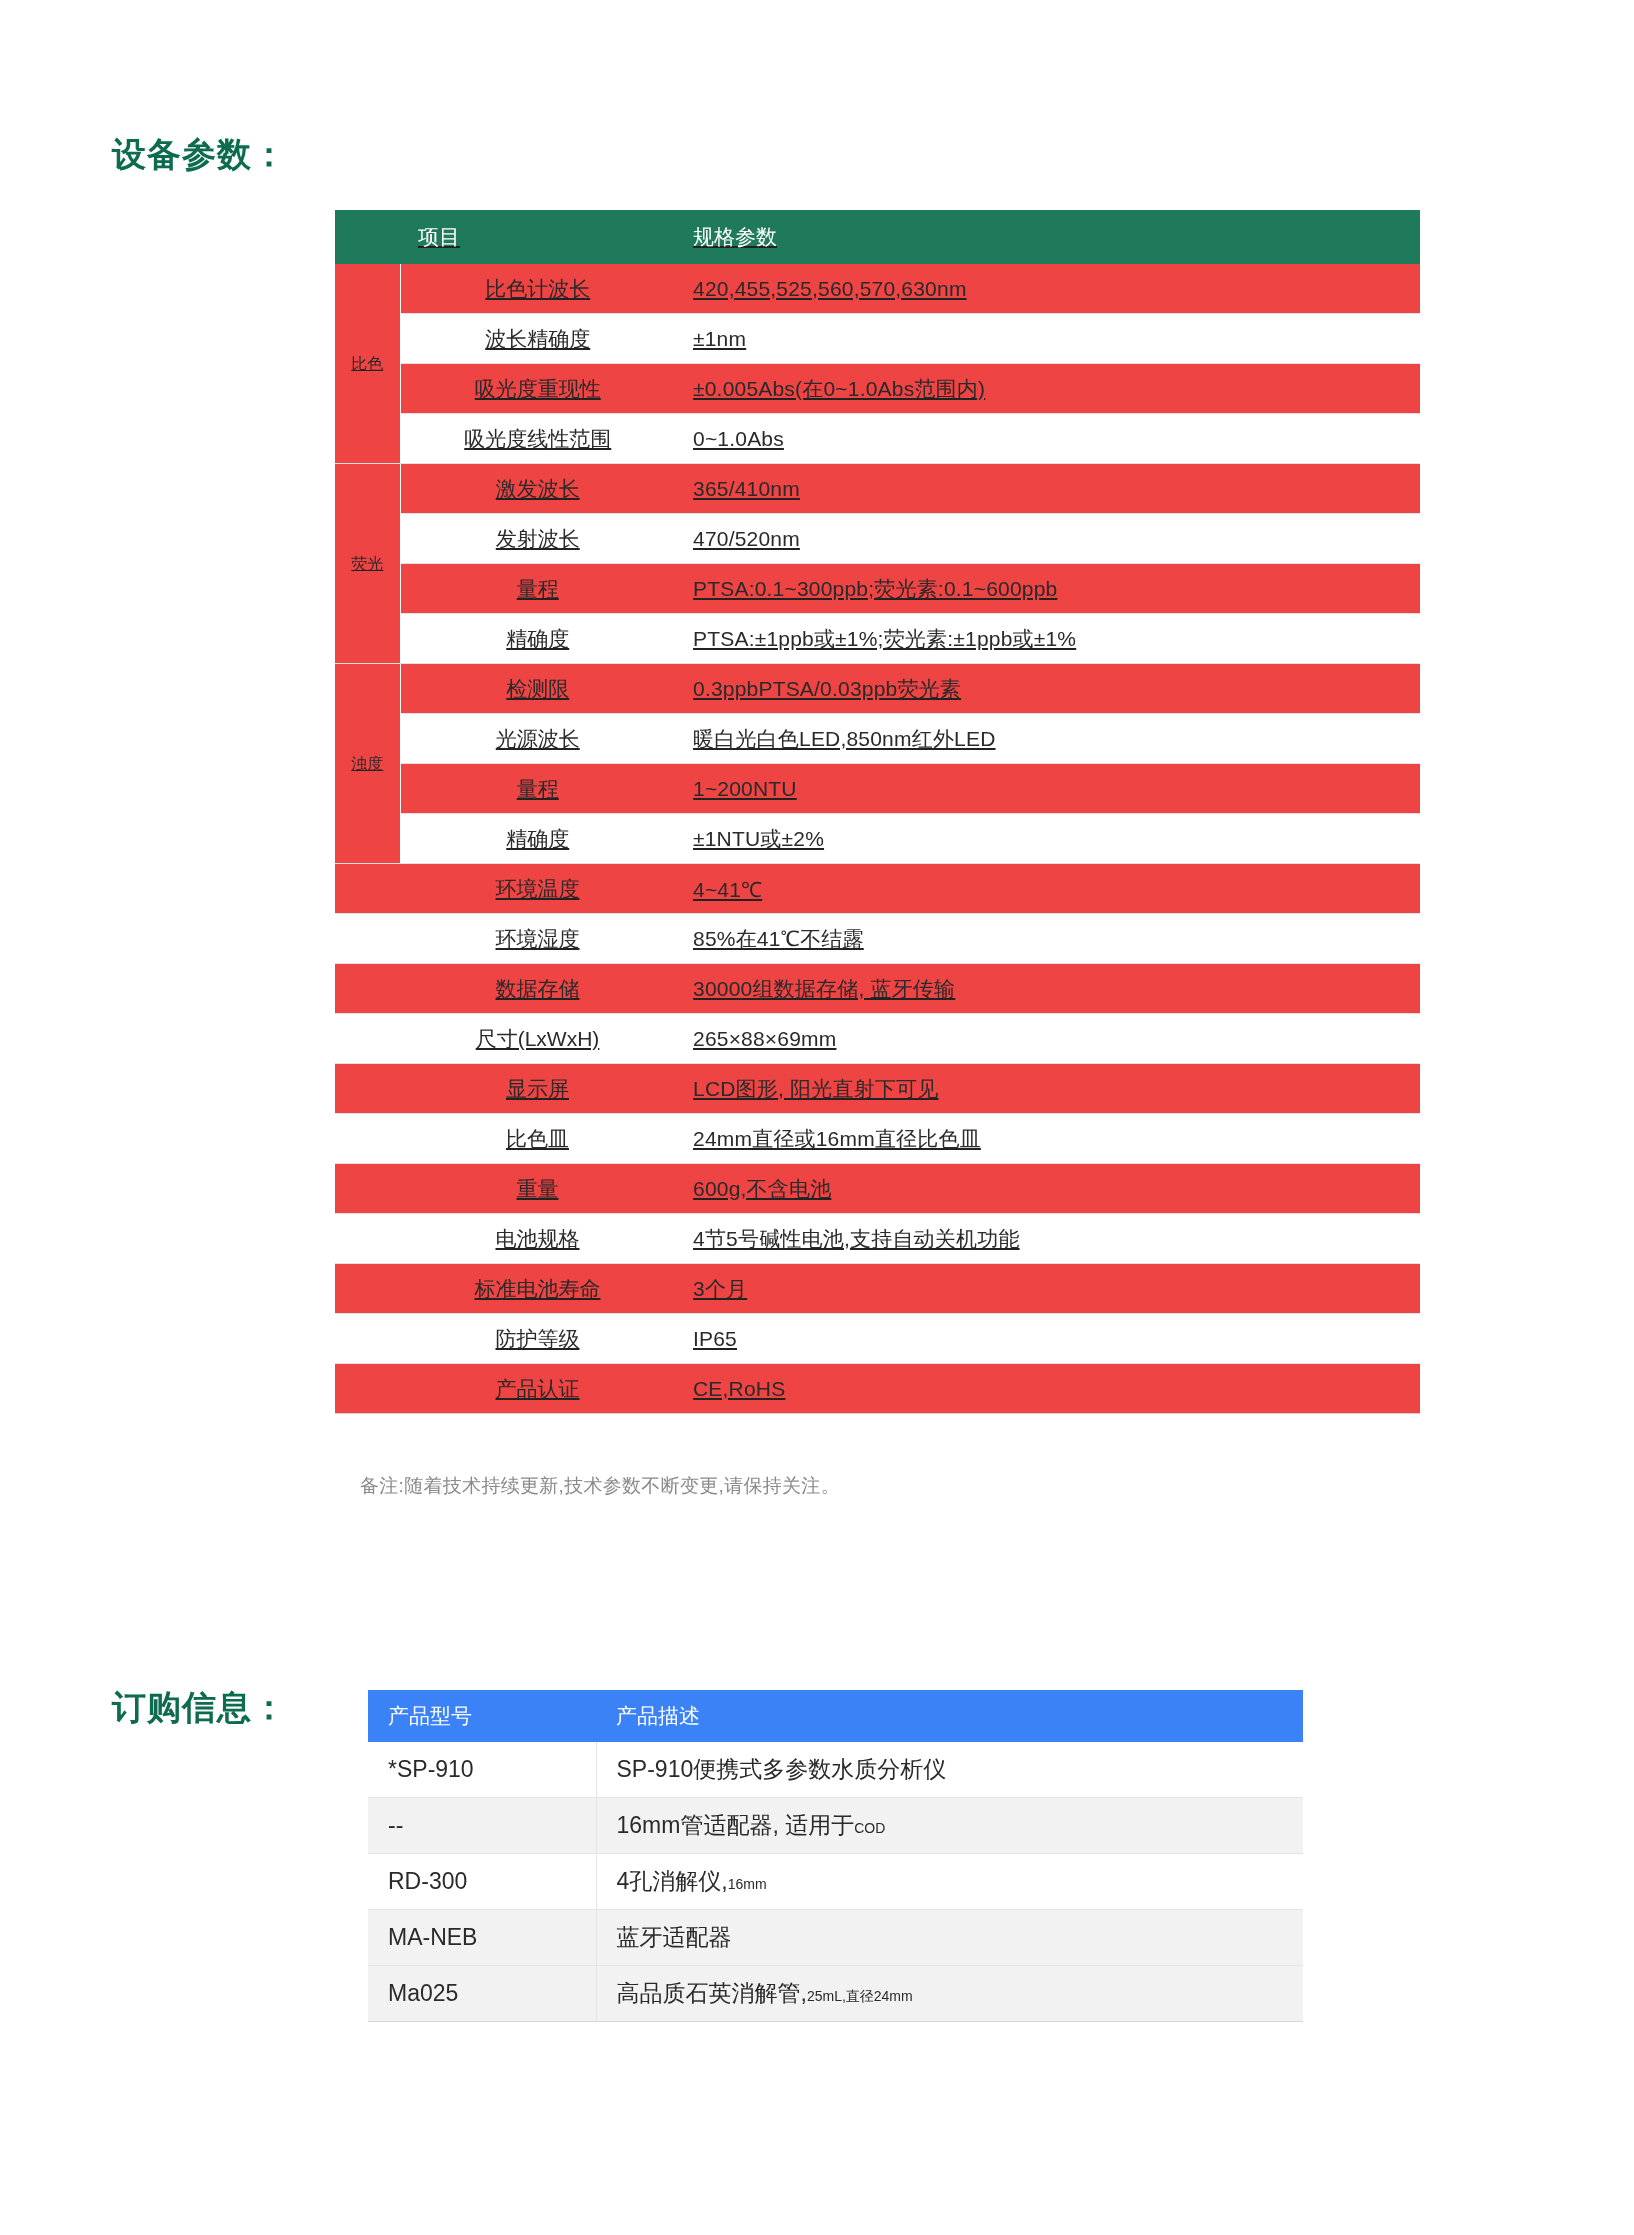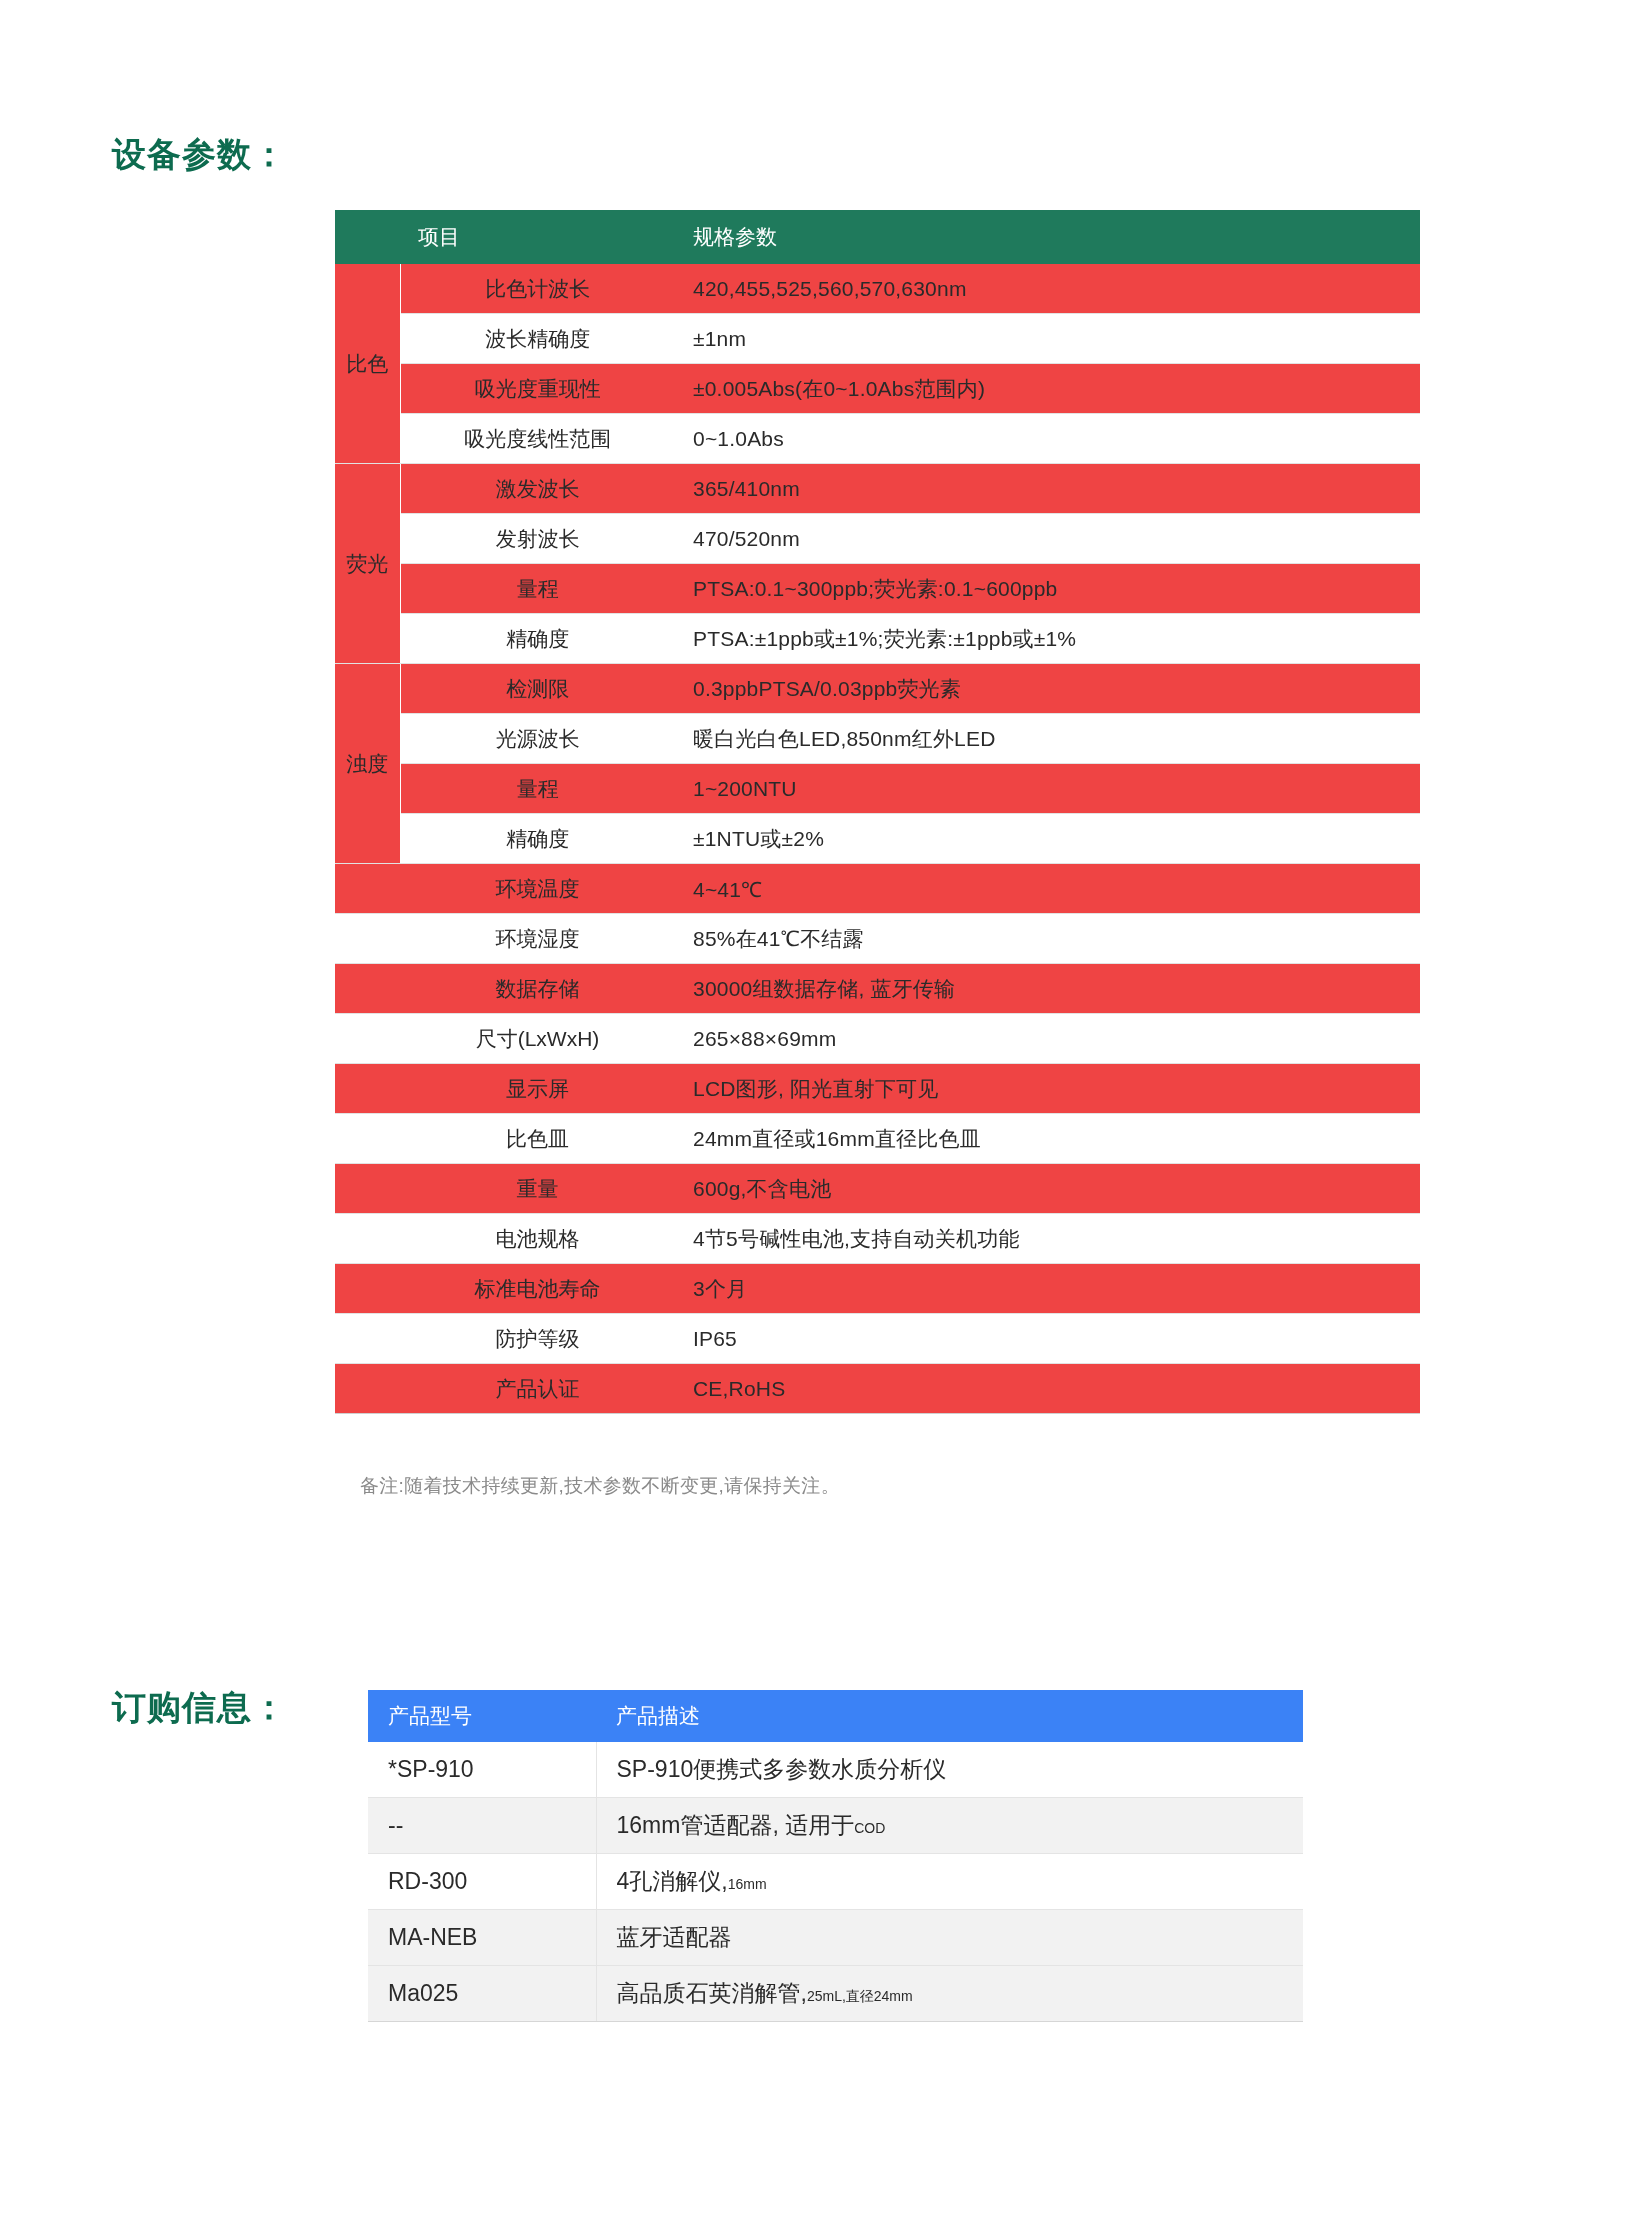--- a/index.html
+++ b/index.html
@@ -33,20 +33,21 @@
   }
   #specs-heading { left: 112px; top: 132px; }
   #order-heading { left: 112px; top: 1685px; }
 
   
   .specs-wrap {
     position: absolute;
     left: 335px;
     top: 210px;
     width: 1085px;
+    text-decoration: underline;
   }
   table.spec {
     border-collapse: collapse;
     width: 1085px;
     table-layout: fixed;
   }
   table.spec col.c-group { width: 65px; }
   table.spec col.c-item  { width: 275px; }
   table.spec col.c-value { width: 745px; }
 
@@ -71,21 +72,21 @@
     color: #2a2a2a;
     border-bottom: 1px solid #e2e2e2;
     padding: 0;
     height: 49px;
     vertical-align: middle;
   }
   table.spec tr.shade td { background: #ef4444; }
   table.spec td.group {
     background: #ebebeb;
     text-align: center;
-    font-size: 21px;
+    font-size: 16px;
     color: #2a2a2a;
     line-height: 1.22;
     border-bottom: 1px solid #e2e2e2;
     border-right: 1px solid #ffffff;
   }
   table.spec td.group-blank {
     background: transparent;
     border-bottom: 1px solid #e2e2e2;
   }
   table.spec td.item {

